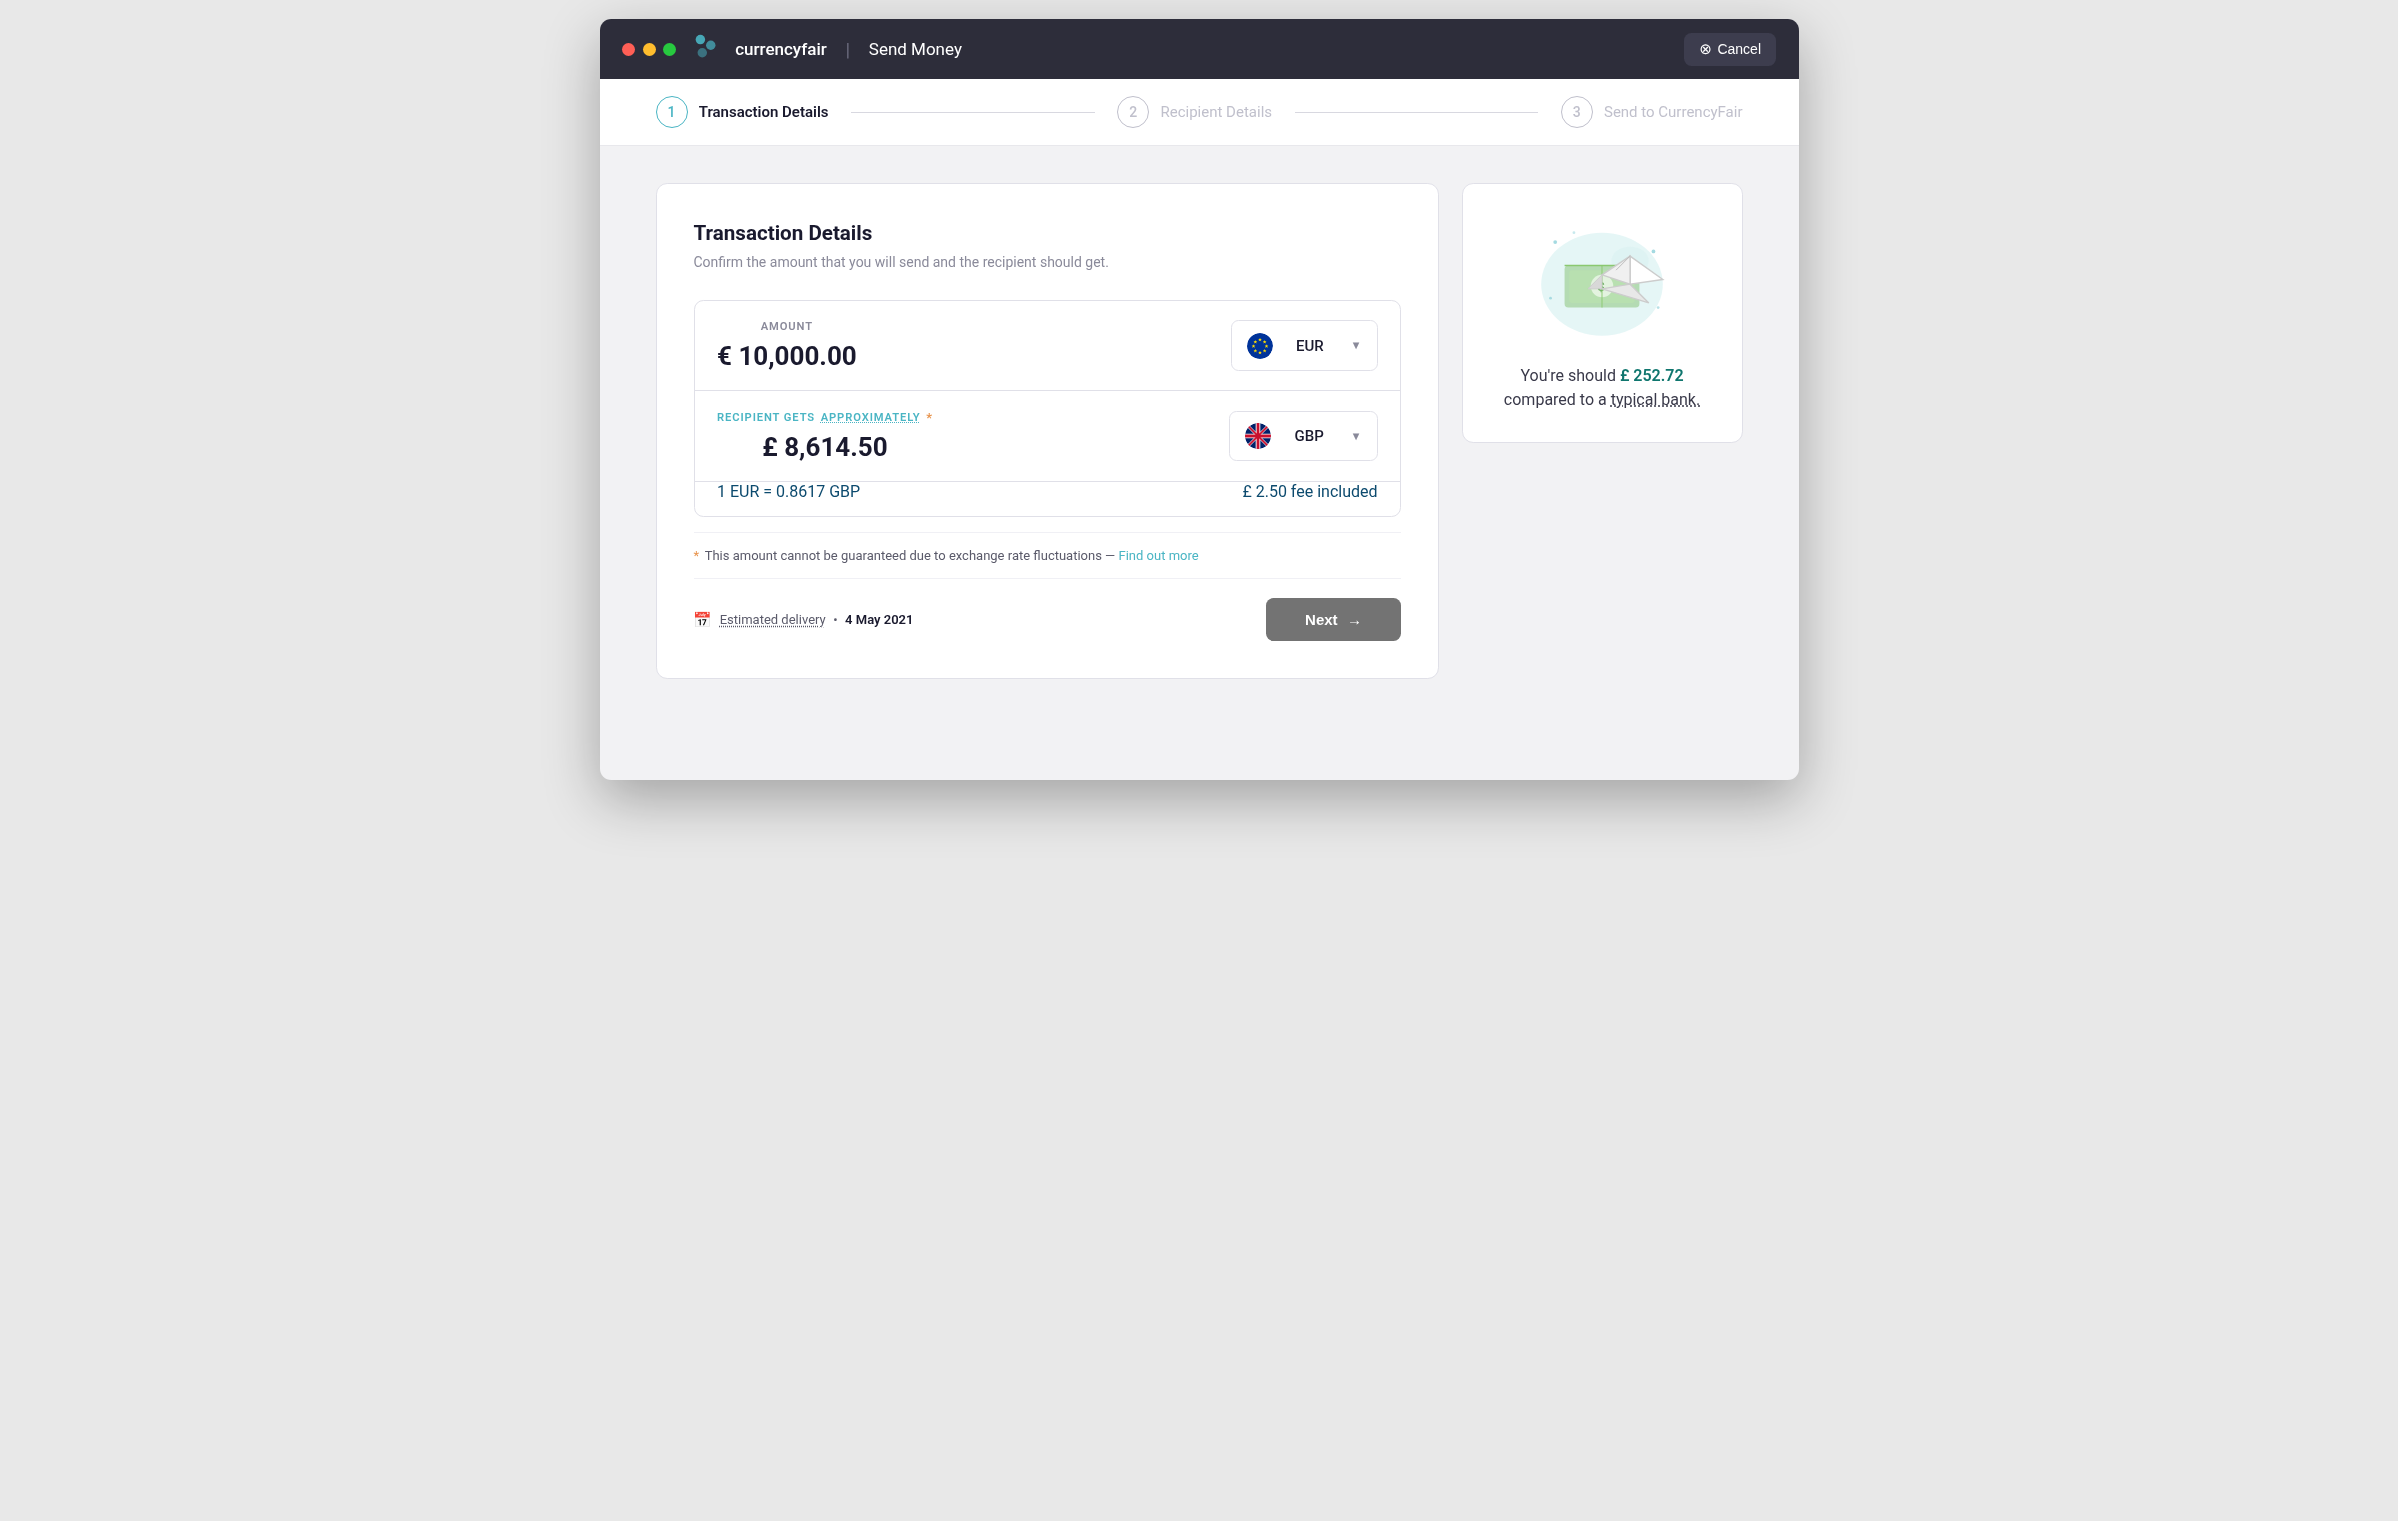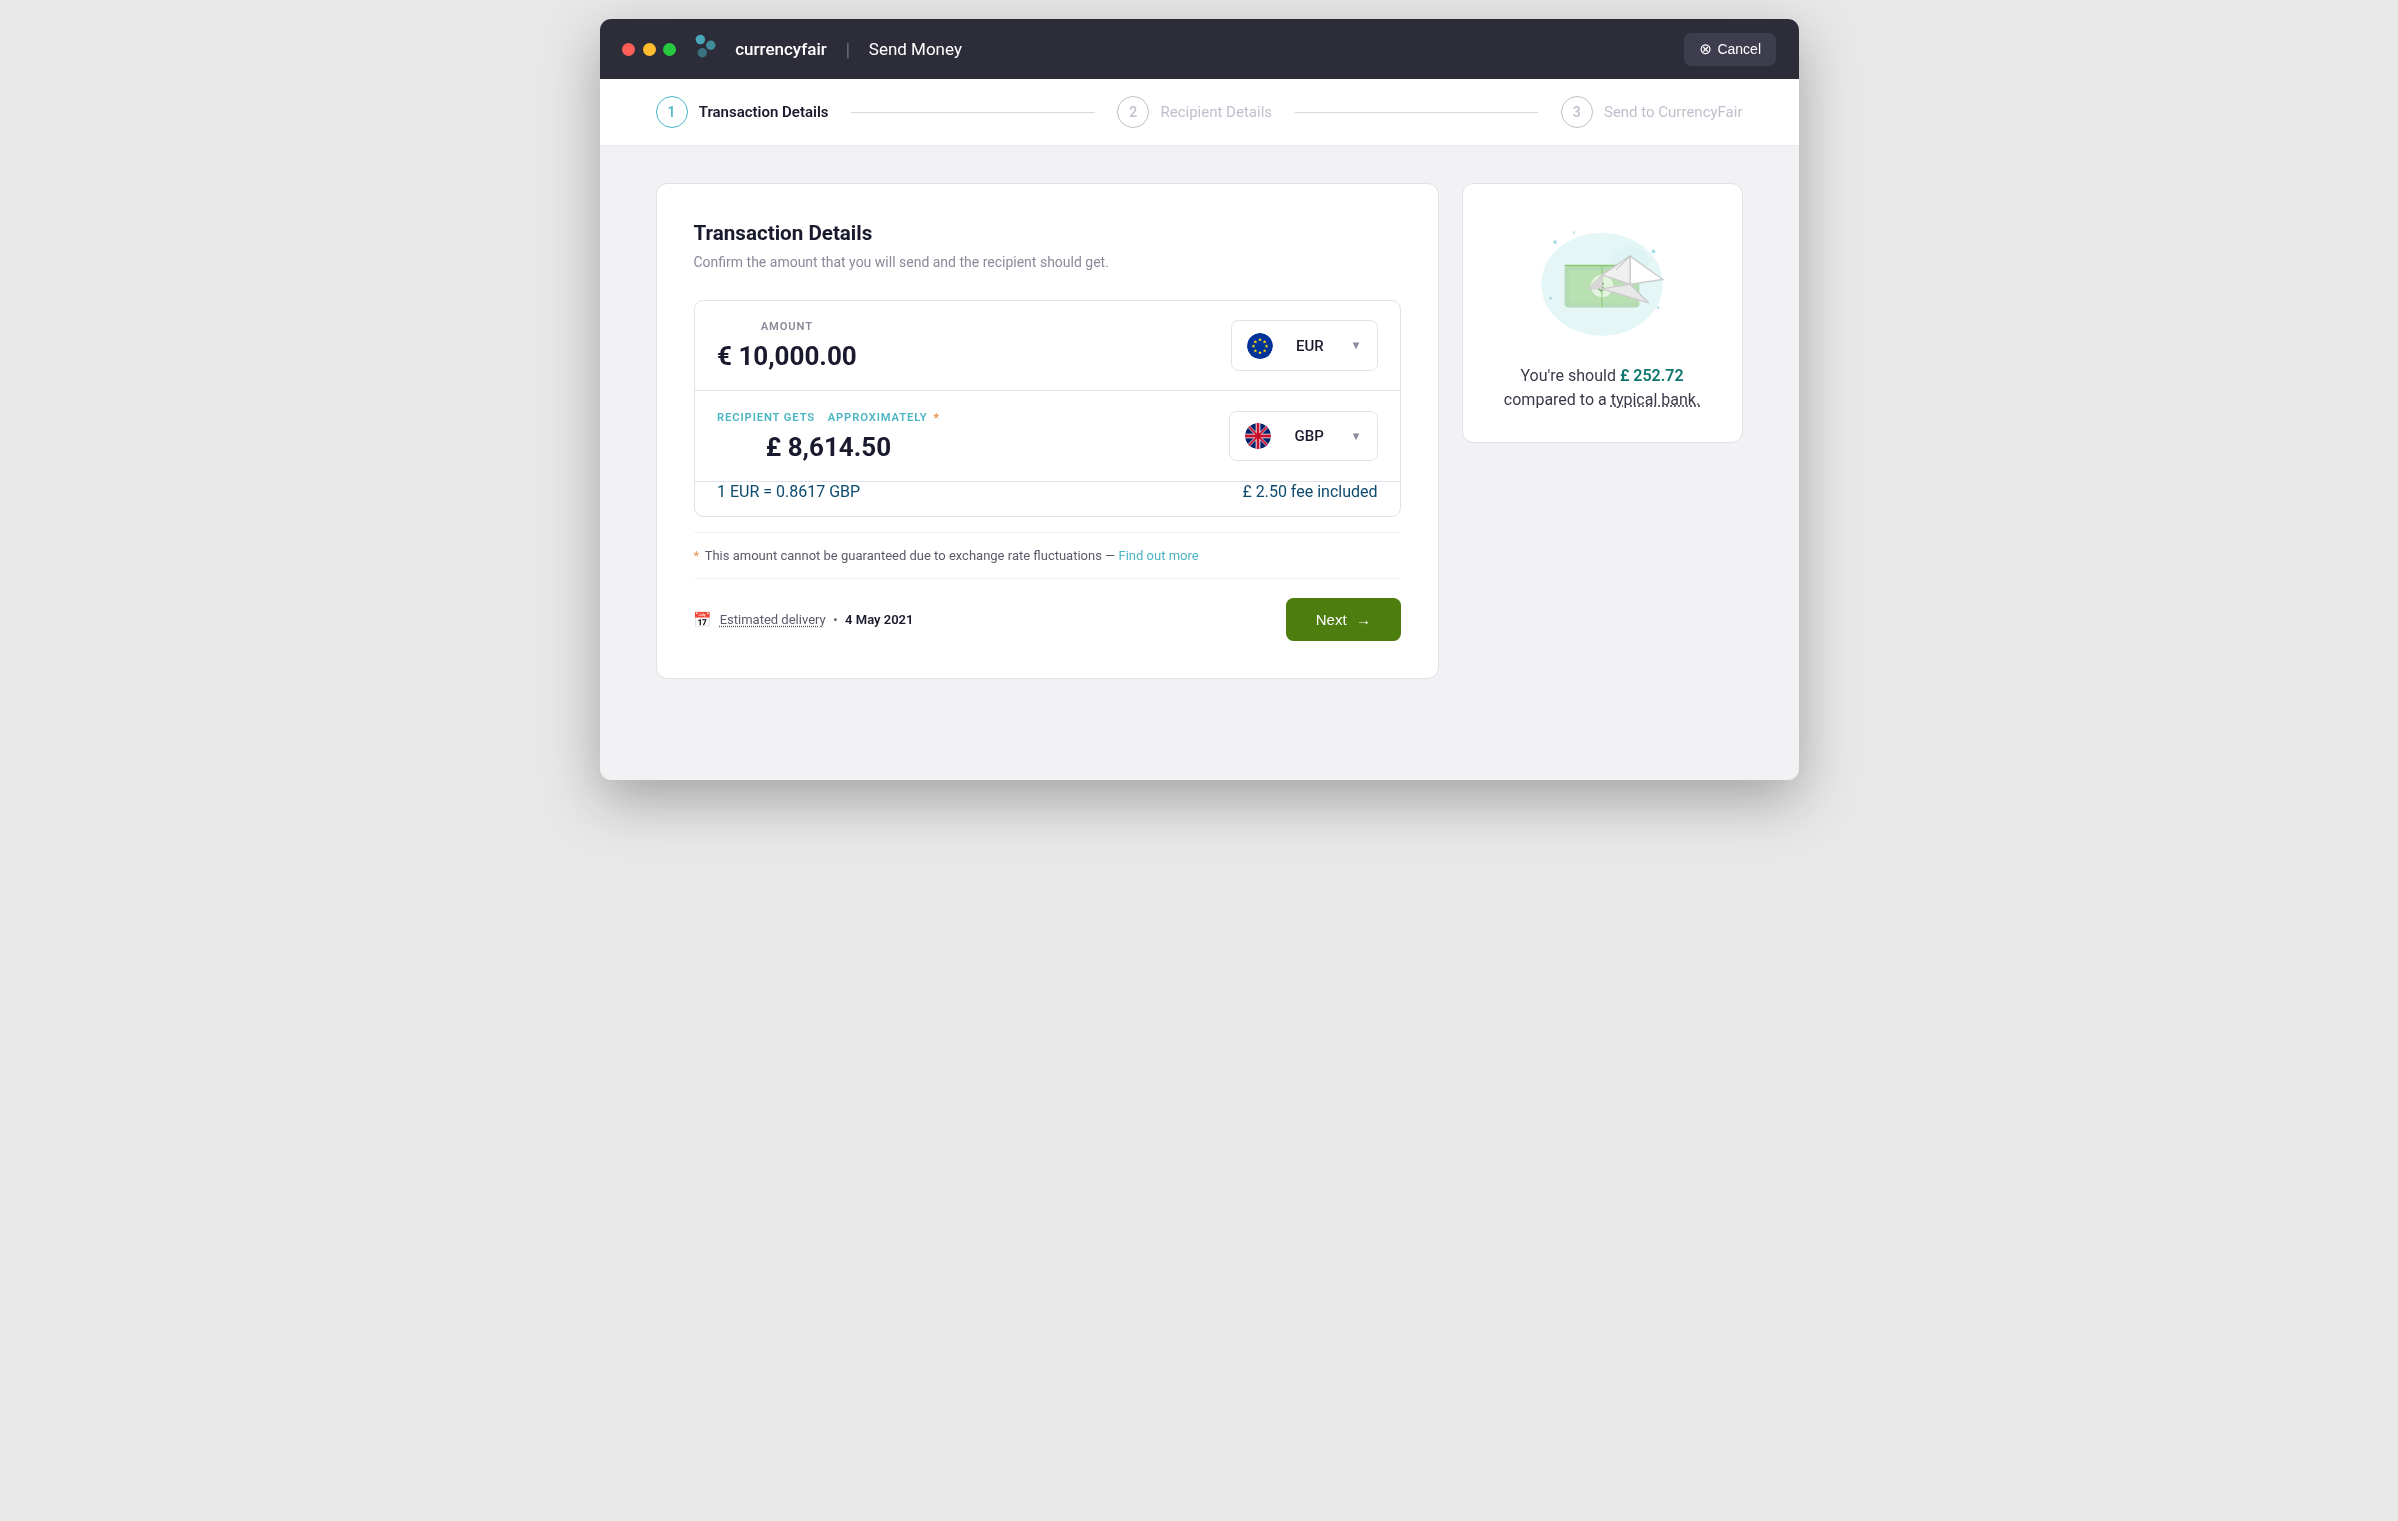--- a/index.html
+++ b/index.html
@@ -234,22 +234,22 @@
       align-items: center;
       gap: 5.6px;
     }
 
     .recipient-label-main {
       color: #4ab5c4;
     }
 
     .recipient-label-approx {
       color: #4ab5c4;
+      text-decoration: underline;
       text-decoration-style: dotted;
-      margin-left: 7px;
     }
 
     .recipient-asterisk {
       color: #e8924a;
       font-size: 13px;
     }
 
     
     .currency-selector {
       display: flex;
@@ -343,27 +343,27 @@
       color: #1a1a2e;
     }
 
     .calendar-icon {
       color: #8a8a9a;
       font-size: 15px;
     }
 
     
     .next-btn {
-      background: #4d7c0f;
+      background: #737373;
       color: white;
       border: none;
       border-radius: 7.5px;
-      padding: 13px 30px;
+      padding: 13px 39px;
       font-size: 15px;
-      font-weight: 400;
+      font-weight: 700;
       cursor: pointer;
       display: flex;
       align-items: center;
       gap: 9.4px;
     }
 
     
     .savings-card {
       background: white;
       border-radius: 11.2px;

